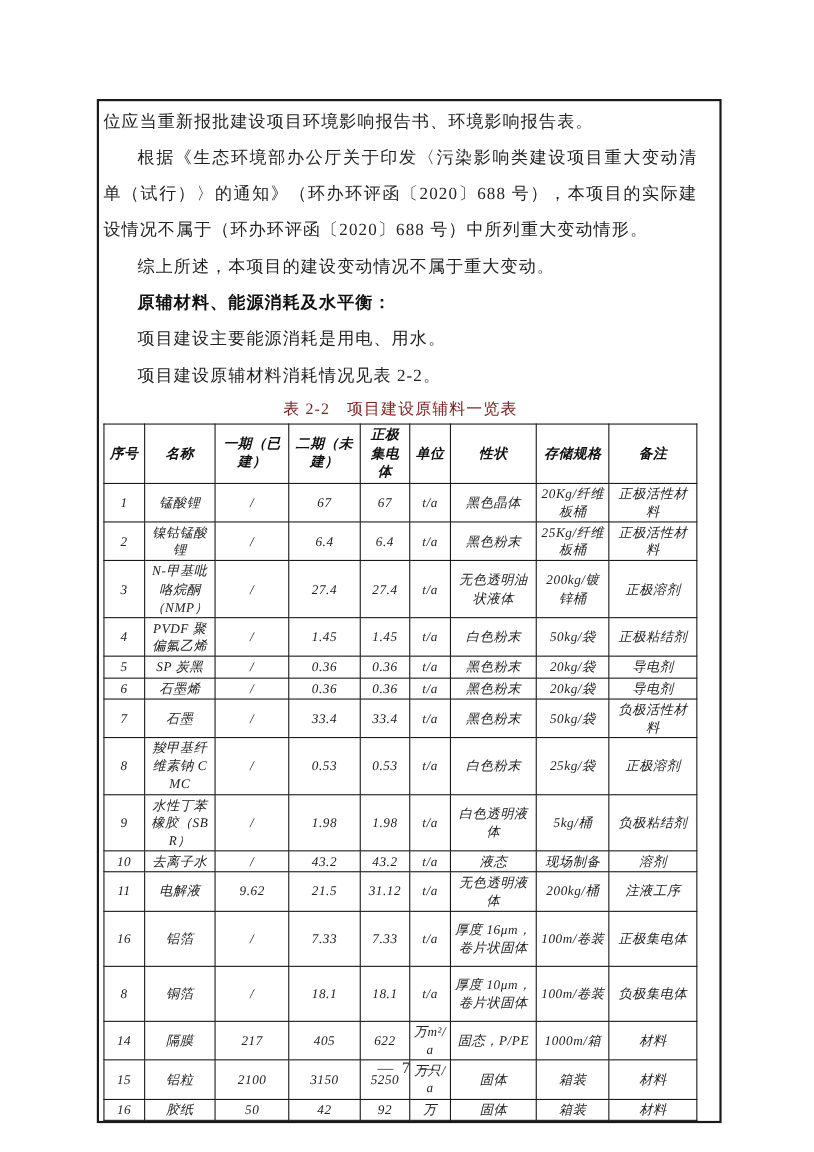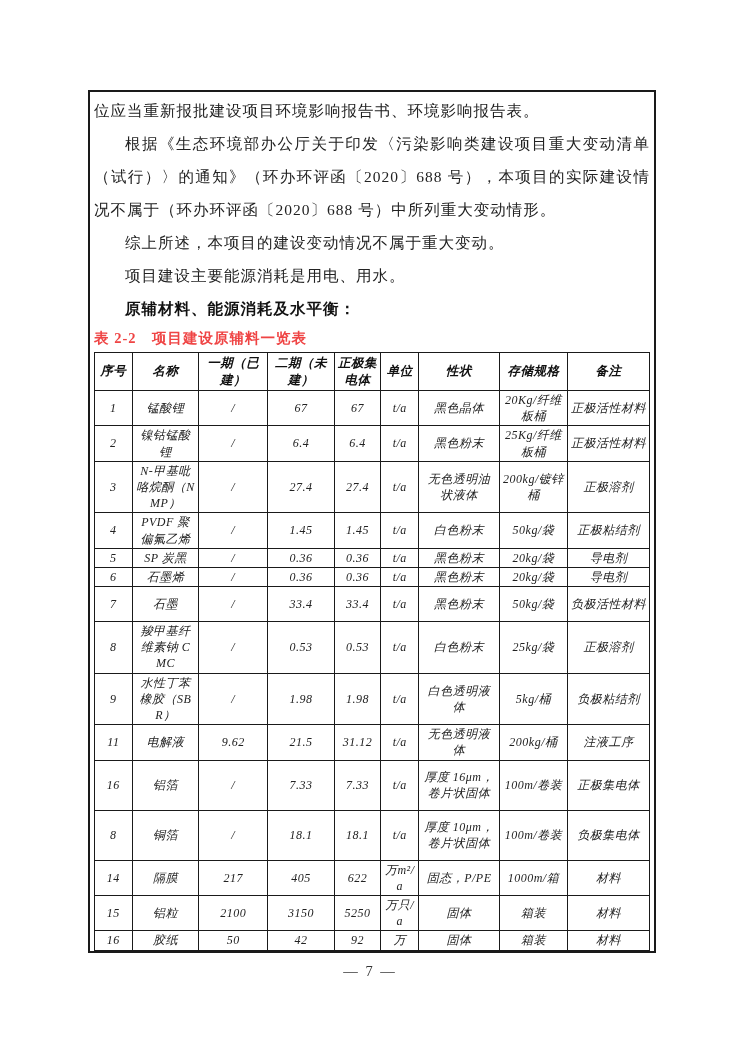--- a/index.html
+++ b/index.html
@@ -8,38 +8,39 @@
     position:relative;
     height:1047px;
     font-family:"Liberation Serif","DejaVu Serif",serif;
     color:#1a1a1a;
   }
   .frame {
     position:absolute;
     left:88px; top:90px;
     width:568px;
     border:2px solid #1a1a1a;
-    padding:2px 4px 0 4px;
+    padding:2px 20px 0 4px;
     background:#ffffff;
   }
   .paras p {
     font-size:15.5px;
     line-height:33px;
     letter-spacing:1px;
     text-align:justify;
     color:#222222;
   }
   .paras p.indent { text-indent:2em; }
   .paras p.bold { font-weight:bold; color:#111111; }
   .table-title {
     font-size:14.5px;
-    font-weight:bold;
+    font-weight:normal;
+    text-align:center;
     letter-spacing:1px;
     margin:4px 0 4px 0;
-    color:#ef4444;
+    color:#7f1d1d;
   }
   table {
     width:100%;
     border-collapse:collapse;
     table-layout:fixed;
     font-size:12px;
     line-height:1.35;
     color:#222222;
     font-style:italic;
   }
@@ -68,22 +69,23 @@
   }
 </style>
 </head>
 <body>
 
 <div class="frame">
   <div class="paras">
     <p>位应当重新报批建设项目环境影响报告书、环境影响报告表。</p>
     <p class="indent">根据《生态环境部办公厅关于印发〈污染影响类建设项目重大变动清单（试行）〉的通知》（环办环评函〔2020〕688 号），本项目的实际建设情况不属于（环办环评函〔2020〕688 号）中所列重大变动情形。</p>
     <p class="indent">综上所述，本项目的建设变动情况不属于重大变动。</p>
+    <p class="indent bold">原辅材料、能源消耗及水平衡：</p>
     <p class="indent">项目建设主要能源消耗是用电、用水。</p>
-    <p class="indent bold">原辅材料、能源消耗及水平衡：</p>
+    <p class="indent">项目建设原辅材料消耗情况见表 2-2。</p>
   </div>
 
   <div class="table-title">表 2-2　项目建设原辅料一览表</div>
 
   <table>
     <colgroup>
       <col style="width:6.8%">
         <col style="width:12.0%">
         <col style="width:12.4%">
       <col style="width:12.0%">
@@ -199,20 +201,31 @@
           <td>9</td>
           <td>水性丁苯橡胶（SBR）</td>
           <td>/</td>
           <td>1.98</td>
           <td>1.98</td>
           <td>t/a</td>
           <td>白色透明液体</td>
           <td>5kg/桶</td>
           <td>负极粘结剂</td>
         </tr>
+        <tr>
+          <td>10</td>
+          <td>去离子水</td>
+          <td>/</td>
+          <td>43.2</td>
+          <td>43.2</td>
+          <td>t/a</td>
+          <td>液态</td>
+          <td>现场制备</td>
+          <td>溶剂</td>
+        </tr>
         <tr class="h2">
           <td>11</td>
           <td>电解液</td>
           <td>9.62</td>
           <td>21.5</td>
           <td>31.12</td>
           <td>t/a</td>
           <td>无色透明液体</td>
           <td>200kg/桶</td>
           <td>注液工序</td>

